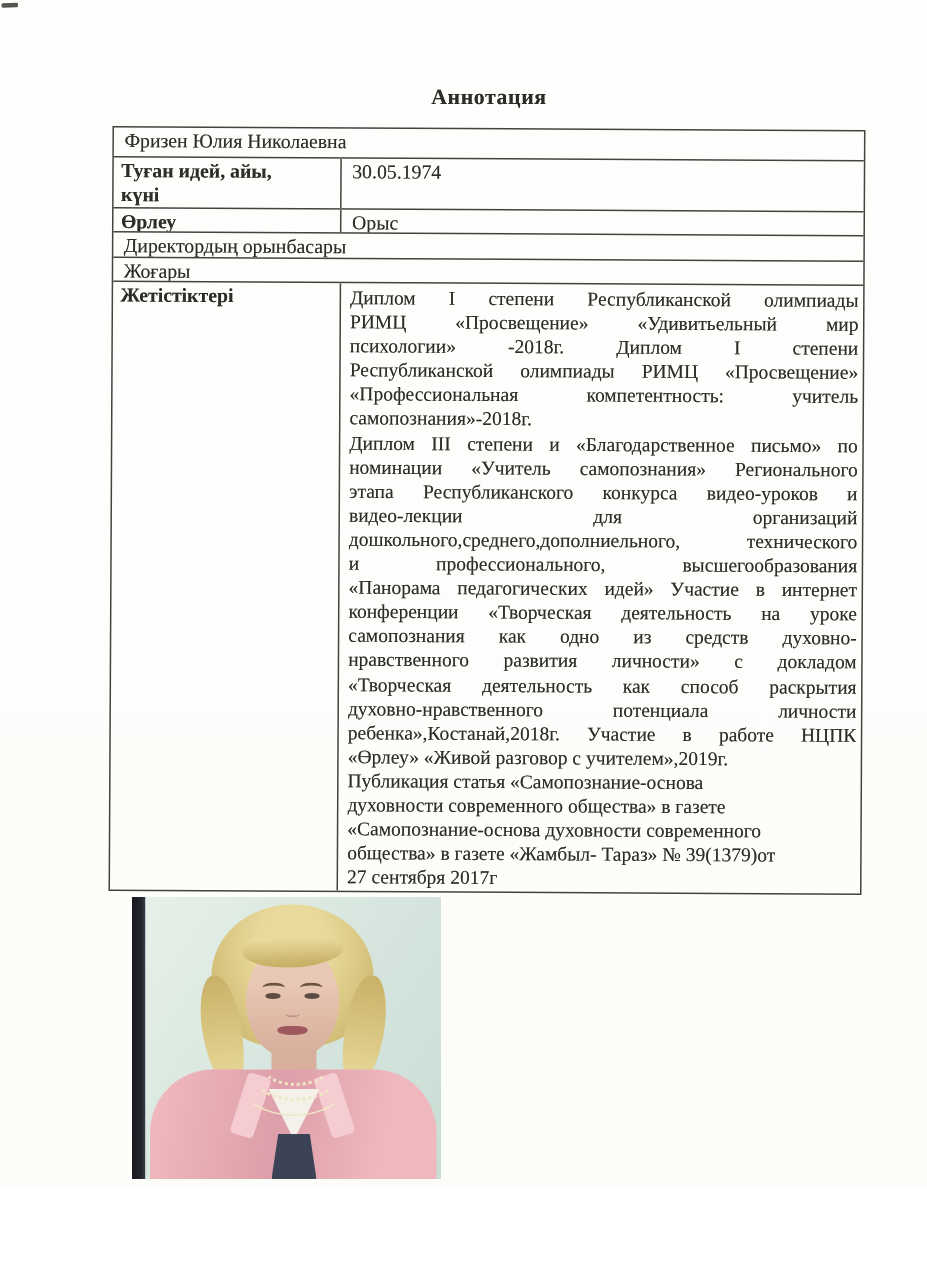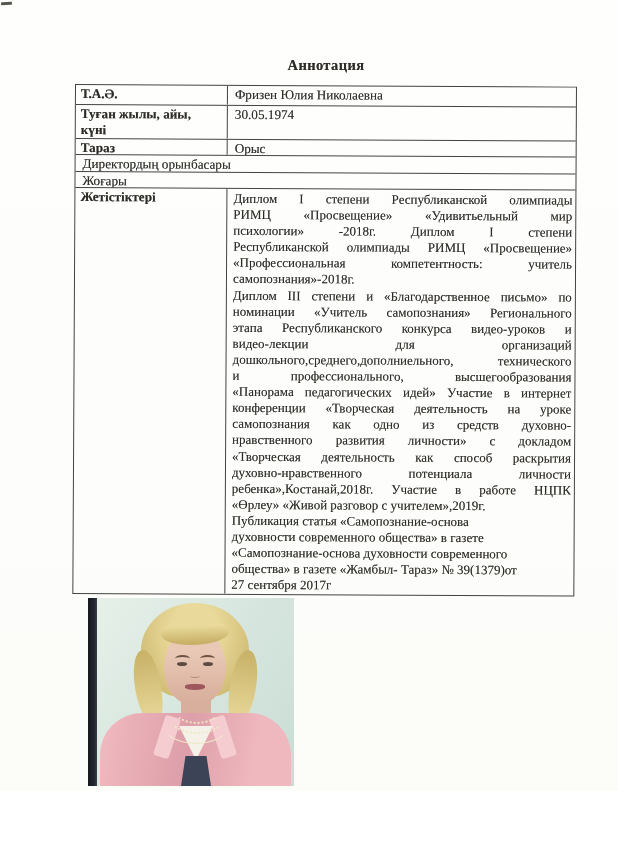--- a/index.html
+++ b/index.html
@@ -97,30 +97,29 @@
 <body>
 
 <div class="page">
   <div class="corner-mark"></div>
   <div class="scan-edge"></div>
 
   <h1 class="title">Аннотация</h1>
 
   <div class="info-table">
     <div class="row r1">
-      <div class="cell label">Т.А.Ә.</div>
       <div class="cell value">Фризен Юлия Николаевна</div>
     </div>
     <div class="row r2">
-      <div class="cell label">Туған жылы, айы,
+      <div class="cell label">Туған идей, айы,
 күні</div>
       <div class="cell value">30.05.1974</div>
     </div>
     <div class="row r3">
-      <div class="cell label">Тараз</div>
+      <div class="cell label">Өрлеу</div>
       <div class="cell value">Орыс</div>
     </div>
     <div class="row r4">
       <div class="cell value">Директордың орынбасары</div>
     </div>
     <div class="row r5">
       <div class="cell value">Жоғары</div>
     </div>
     <div class="row r6">
       <div class="cell label">Жетістіктері</div>

